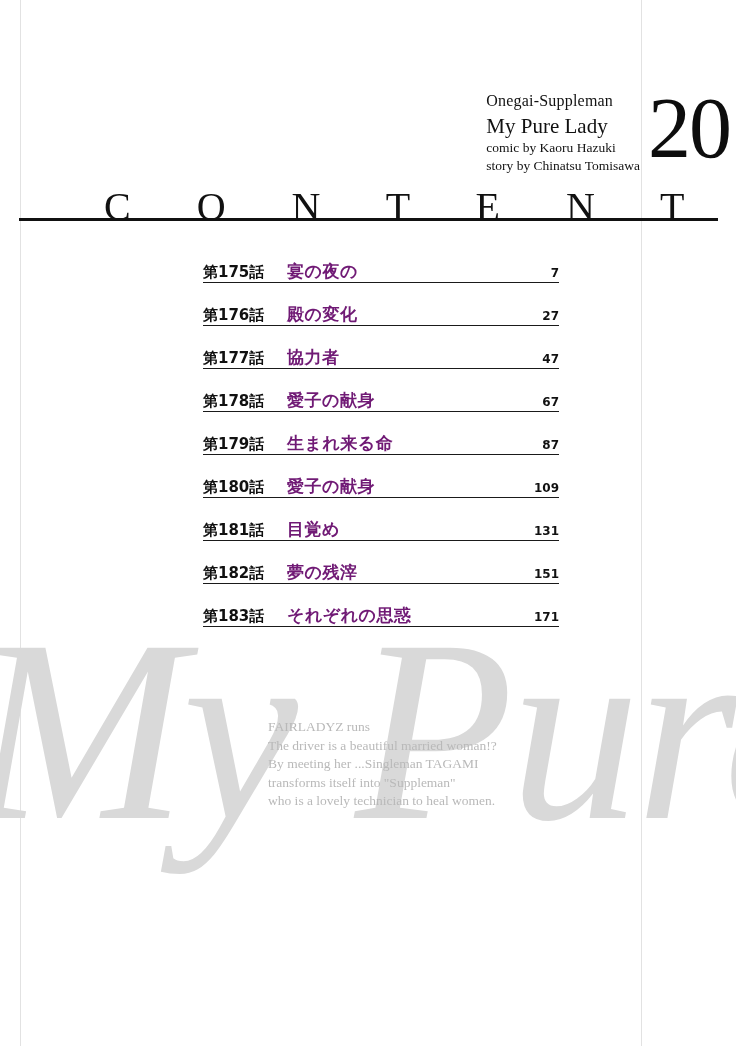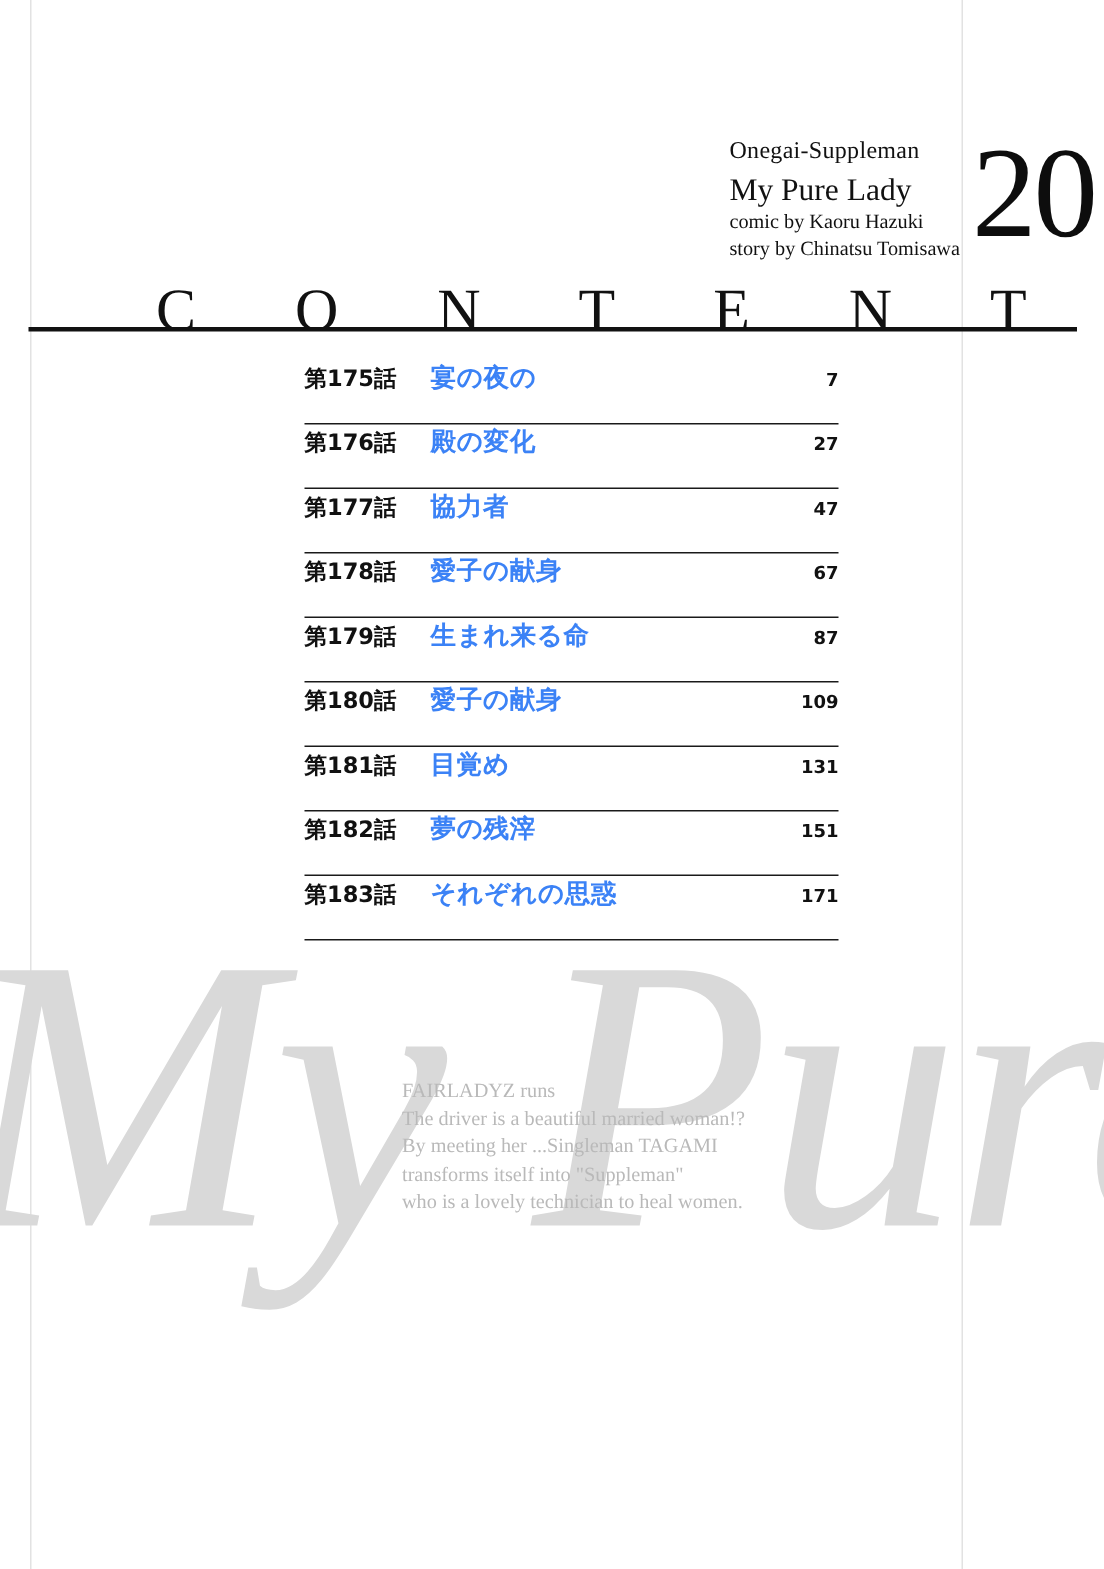--- a/index.html
+++ b/index.html
@@ -122,24 +122,25 @@
     color: #111;
     width: 84px;
     flex: 0 0 84px;
     white-space: nowrap;
     padding-bottom: 6px;
   }
   .toc-title {
     font-family: "DejaVu Sans", sans-serif;
     font-size: 17px;
     font-weight: 700;
-    color: #3b82f6;
+    color: #701a75;
     flex: 1 1 auto;
     padding-bottom: 5px;
     letter-spacing: .5px;
+    margin-top: 20px;
   }
   .toc-page {
     font-family: "DejaVu Sans", sans-serif;
     font-size: 12px;
     font-weight: 700;
     color: #111;
     width: 40px;
     flex: 0 0 40px;
     text-align: right;
     padding-bottom: 6px;

